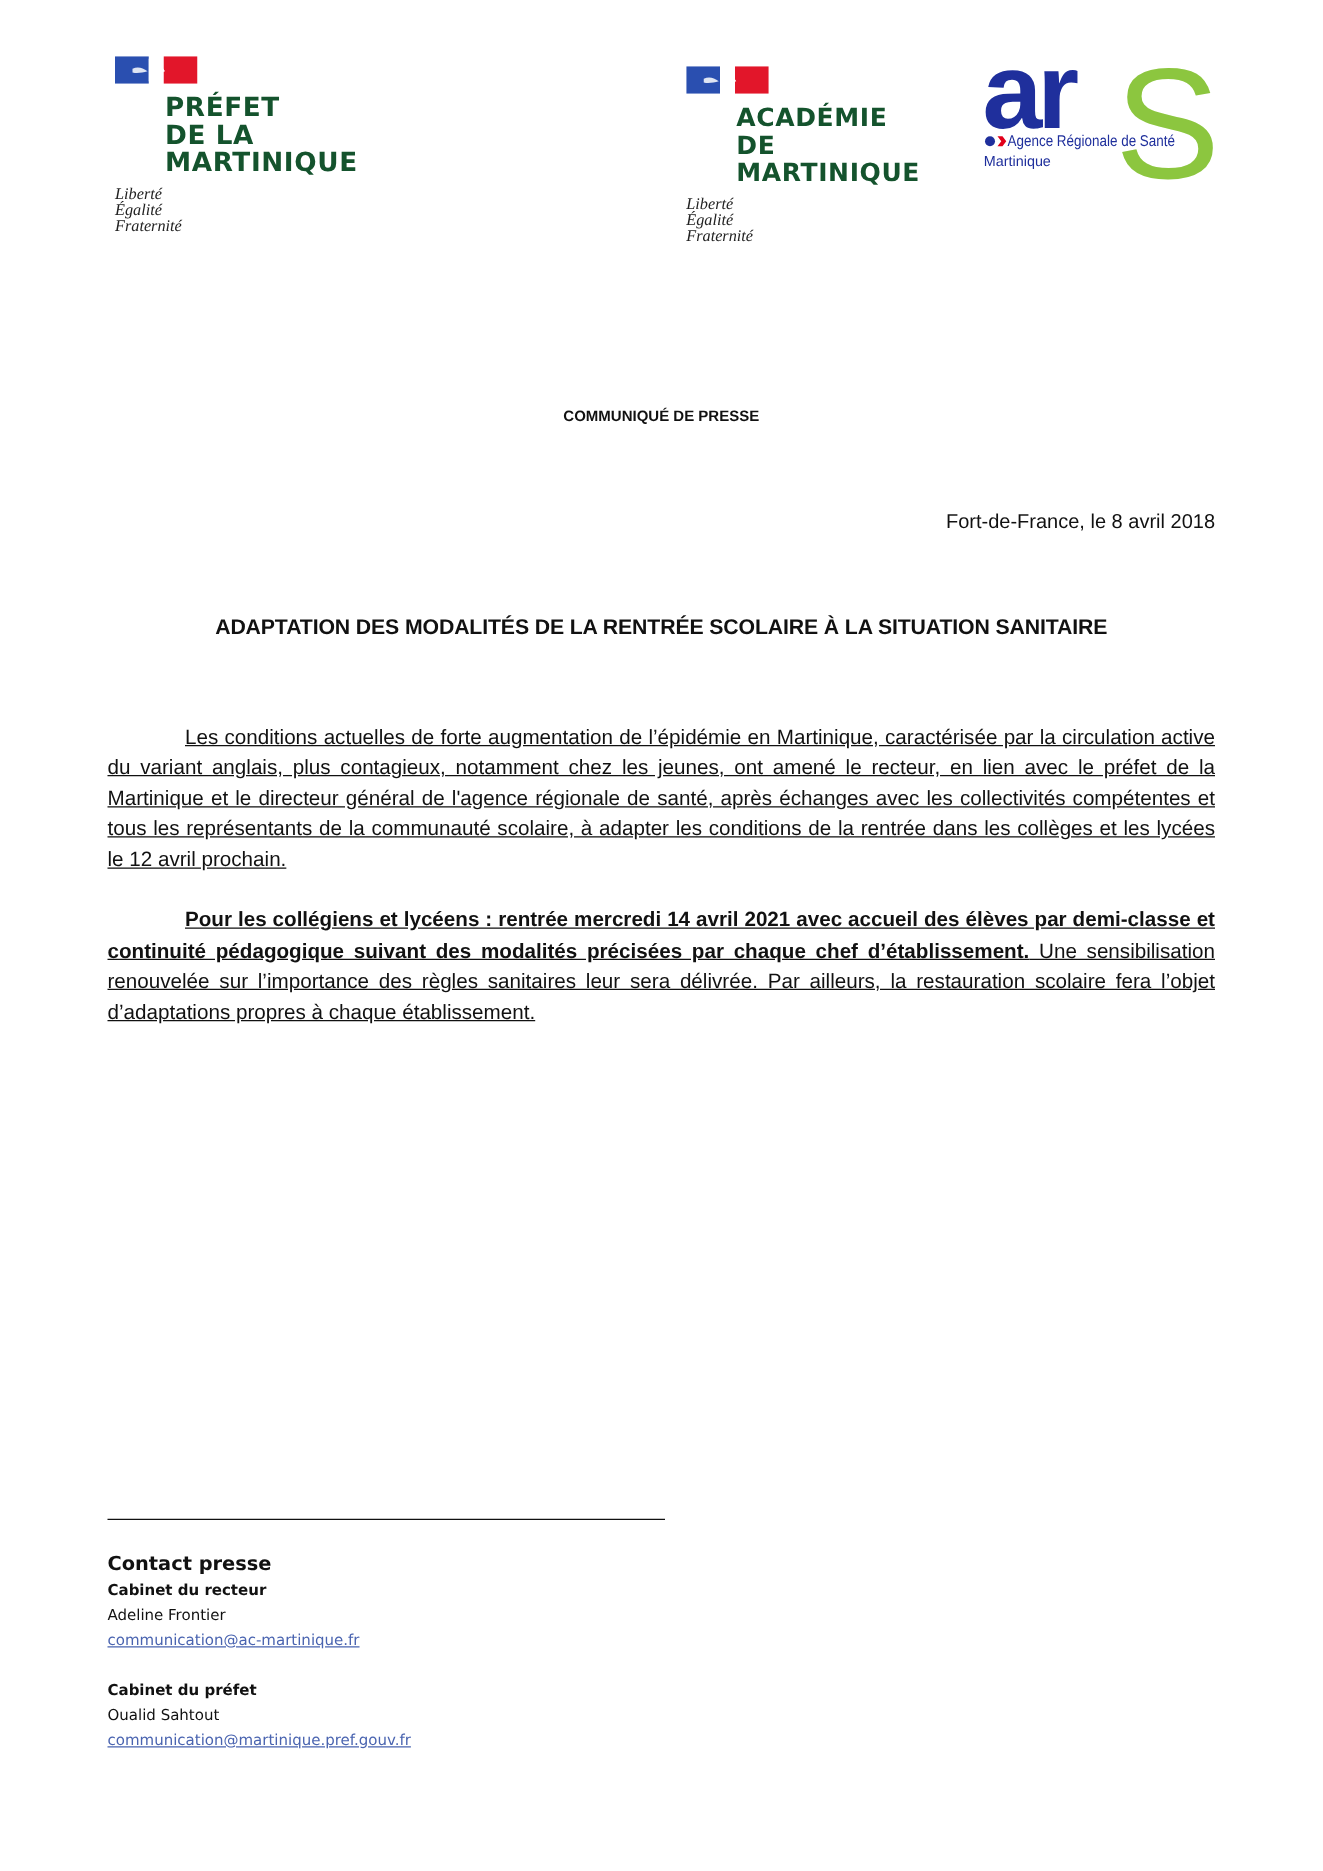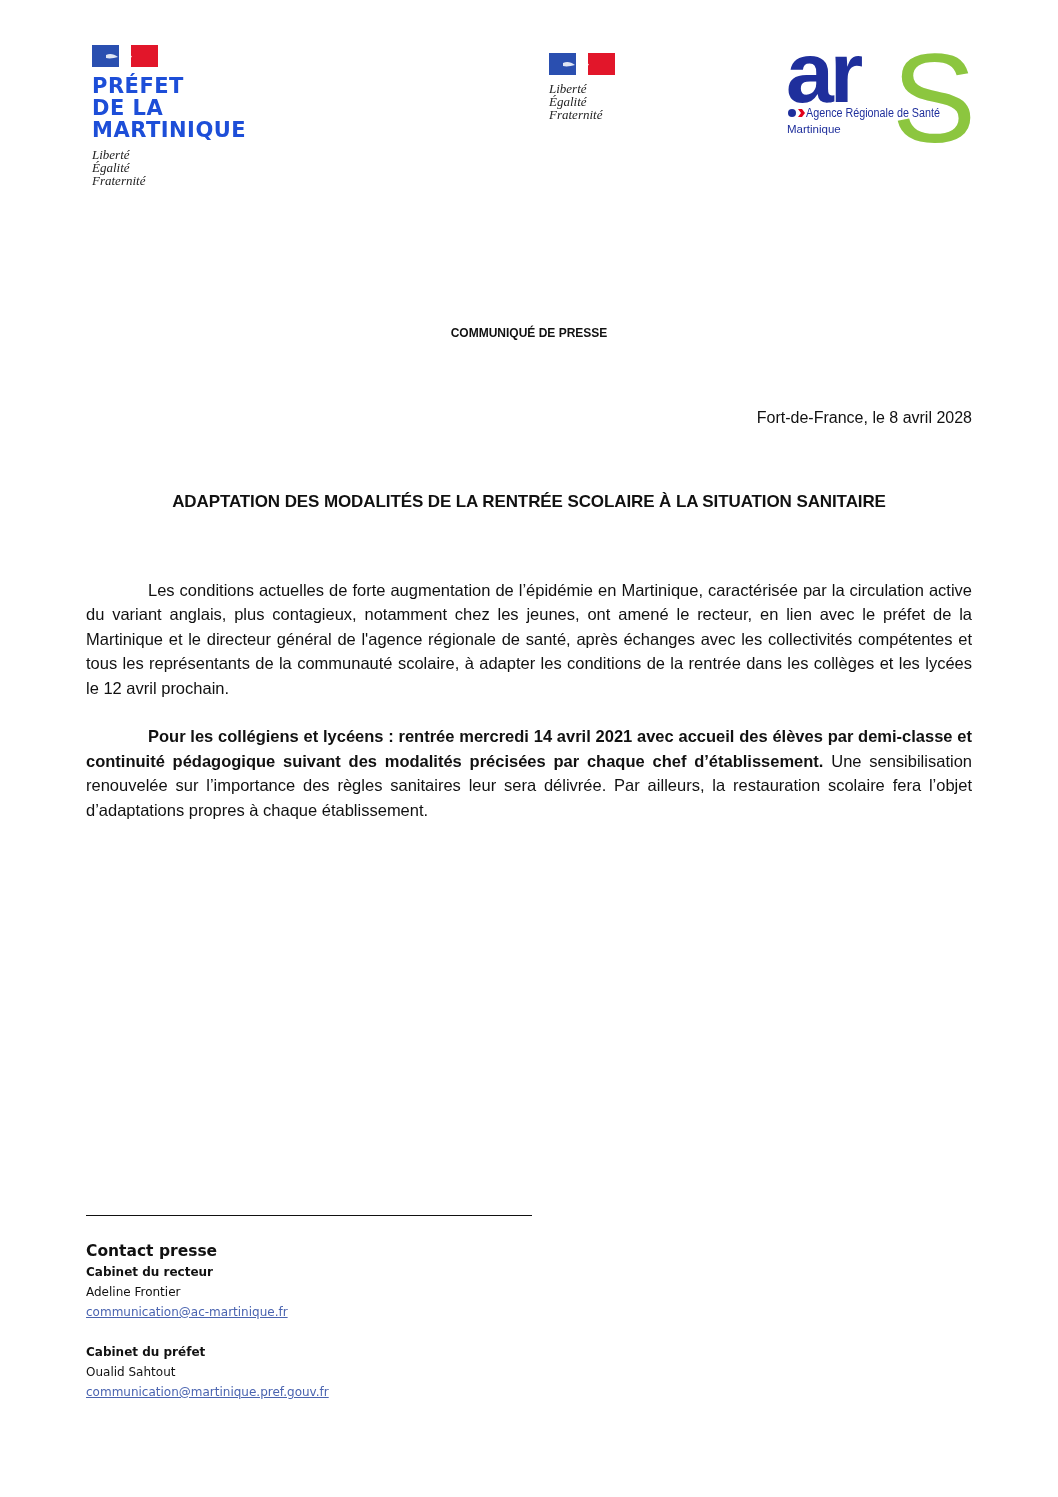--- a/index.html
+++ b/index.html
@@ -3,38 +3,38 @@
 <meta charset="utf-8">
 <style>
   html, body { margin: 0; padding: 0; background: #ffffff; }
   body { width: 1058px; height: 1497px; position: relative; overflow: hidden;
          font-family: "Liberation Sans", sans-serif; color: #111; }
 
   
   .logo-prefet { position: absolute; left: 92px; top: 45px; width: 180px; }
   .logo-academie { position: absolute; left: 549px; top: 53px; width: 210px; }
   .marianne { display: block; width: 66px; height: 22px; }
-  .logo-title { font-family: "DejaVu Sans", sans-serif; font-weight: bold; color: #1d4ed8;
-                letter-spacing: 0.5px; }
+  .logo-title { font-family: "DejaVu Sans", sans-serif; font-weight: bold; color: #14532d;
+                letter-spacing: 0.5px; margin-left: 40px; }
   .logo-prefet .logo-title { font-size: 21px; line-height: 22px; margin-top: 8px; }
   .logo-academie .logo-title { font-size: 20px; line-height: 22px; margin-top: 8px; }
   .devise { font-family: "Liberation Serif", serif; font-style: italic; font-size: 13px;
             line-height: 13px; color: #222; margin-top: 7px; }
 
   .logo-ars { position: absolute; left: 786px; top: 40px; width: 200px; height: 110px; }
 
   
   .h-communique { position: absolute; left: 0; width: 1058px; top: 326px; text-align: center;
                   font-weight: bold; font-size: 12px; }
   .dateline { position: absolute; right: 86px; top: 409px; font-size: 16px; }
   .h-title { position: absolute; left: 0; width: 1058px; top: 492px; text-align: center;
              font-weight: bold; font-size: 17px; letter-spacing: -0.1px; }
 
   .body { position: absolute; left: 86px; width: 886px; top: 578px; font-size: 16.5px;
-          line-height: 24.4px; }
+          line-height: 24.4px; text-decoration: underline; }
   .body p { margin: 0 0 24.4px 0; text-align: justify; text-indent: 62px; }
   .body b { font-weight: bold; }
 
   .rule { position: absolute; left: 86px; top: 1215px; width: 446px; height: 0;
           border-top: 1px solid #111; }
 
   .contact { position: absolute; left: 86px; top: 1240px; font-family: "DejaVu Sans", sans-serif; }
   .contact .c-title { font-weight: bold; font-size: 15.5px; line-height: 22px; }
   .contact .c-sub { font-weight: bold; font-size: 12px; line-height: 20px; }
   .contact .c-name { font-size: 12px; line-height: 20px; }
@@ -63,38 +63,42 @@
   </div>
 </div>
 
 <div class="logo-academie">
   <svg class="marianne" viewBox="0 0 66 22">
     <rect x="0" y="0" width="27" height="22" fill="#2a4fb0"></rect>
     <rect x="39" y="0" width="27" height="22" fill="#e2162a"></rect>
     <path d="M27 2 C34 1 38 6 38 9 L40 12 L37 13 C37 17 33 20 27 20 Z" fill="#ffffff"></path>
     <path d="M14 10 C18 8 22 9 26 12 C22 13 18 14 14 13 Z" fill="#ffffff" opacity="0.85"></path>
   </svg>
+  <div class="logo-title">
+    <div>ACADÉMIE</div>
+    <div>DE MARTINIQUE</div>
+  </div>
   <div class="devise">
     <div>Liberté</div>
     <div>Égalité</div>
     <div>Fraternité</div>
   </div>
 </div>
 
 <svg class="logo-ars" viewBox="0 0 200 110">
   <text x="0" y="62" font-family="Liberation Sans, sans-serif" font-weight="bold" font-size="86" fill="#1f2f9c" letter-spacing="-4">ar</text>
   <text x="106" y="102" font-family="Liberation Sans, sans-serif" font-size="126" fill="#8cc63f">S</text>
   <circle cx="6" cy="73" r="4" fill="#1f2f9c"></circle>
   <path d="M12 69 L16 69 L19 73 L16 77 L12 77 L15 73 Z" fill="#e2001a"></path>
   <text x="20" y="77" font-family="Liberation Sans, sans-serif" font-size="12.5" fill="#1f2f9c" textLength="134" lengthAdjust="spacingAndGlyphs">Agence Régionale de Santé</text>
   <text x="1" y="93" font-family="Liberation Sans, sans-serif" font-size="11.5" fill="#1f2f9c">Martinique</text>
 </svg>
 
 <div class="h-communique">COMMUNIQUÉ DE PRESSE</div>
-<div class="dateline">Fort-de-France, le 8 avril 2028</div>
+<div class="dateline">Fort-de-France, le 8 avril 2018</div>
 <div class="h-title">ADAPTATION DES MODALITÉS DE LA RENTRÉE SCOLAIRE À LA SITUATION SANITAIRE</div>
 
 <div class="body">
   <p><b></b><span>Les conditions actuelles de forte augmentation de l’épidémie en Martinique, caractérisée par la circulation active du variant anglais, plus contagieux, notamment chez les jeunes, ont amené le recteur, en lien avec le préfet de la Martinique et le directeur général de l'agence régionale de santé, après échanges avec les collectivités compétentes et tous les représentants de la communauté scolaire, à adapter les conditions de la rentrée dans les collèges et les lycées le 12 avril prochain.</span></p>
   <p><b>Pour les collégiens et lycéens : rentrée mercredi 14 avril 2021 avec accueil des élèves par demi-classe et continuité pédagogique suivant des modalités précisées par chaque chef d’établissement.</b><span> Une sensibilisation renouvelée sur l’importance des règles sanitaires leur sera délivrée. Par ailleurs, la restauration scolaire fera l’objet d’adaptations propres à chaque établissement.</span></p>
 </div>
 
 <div class="rule"></div>
 
 <div class="contact">

